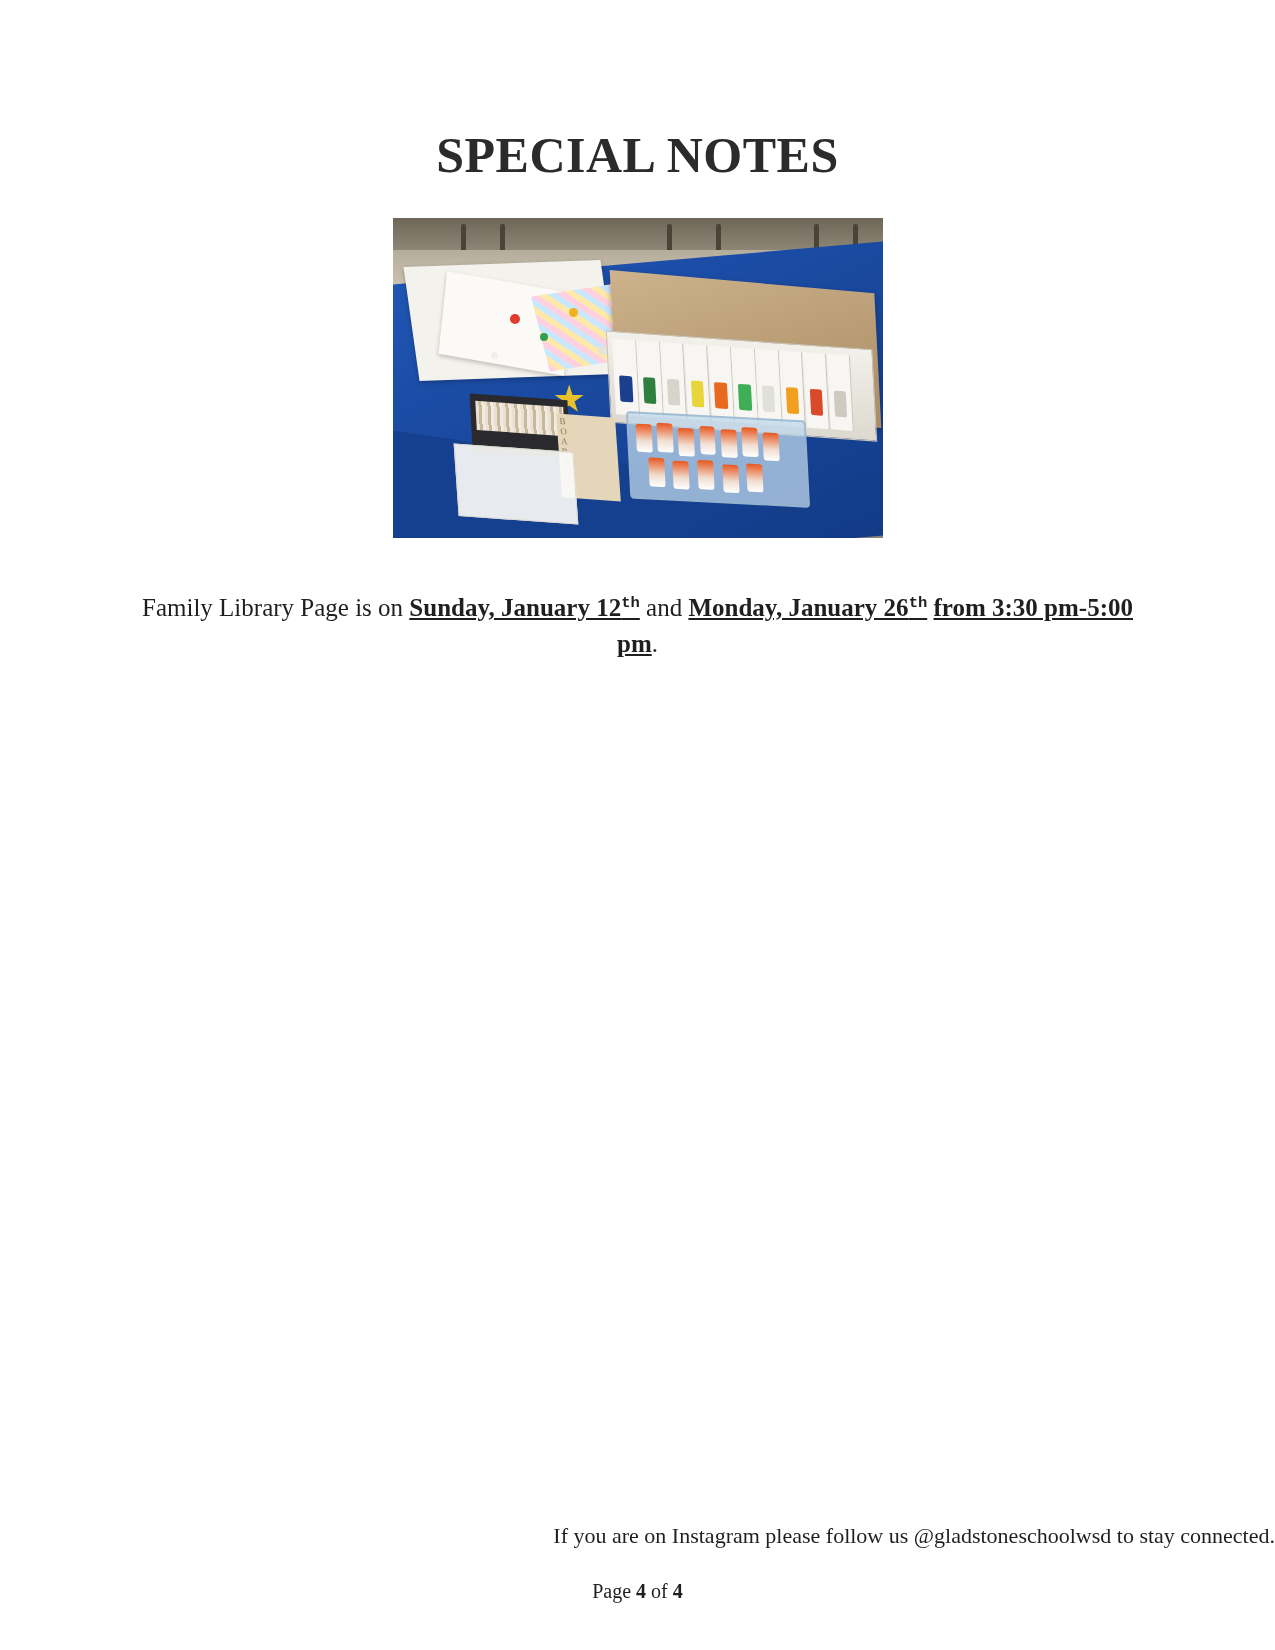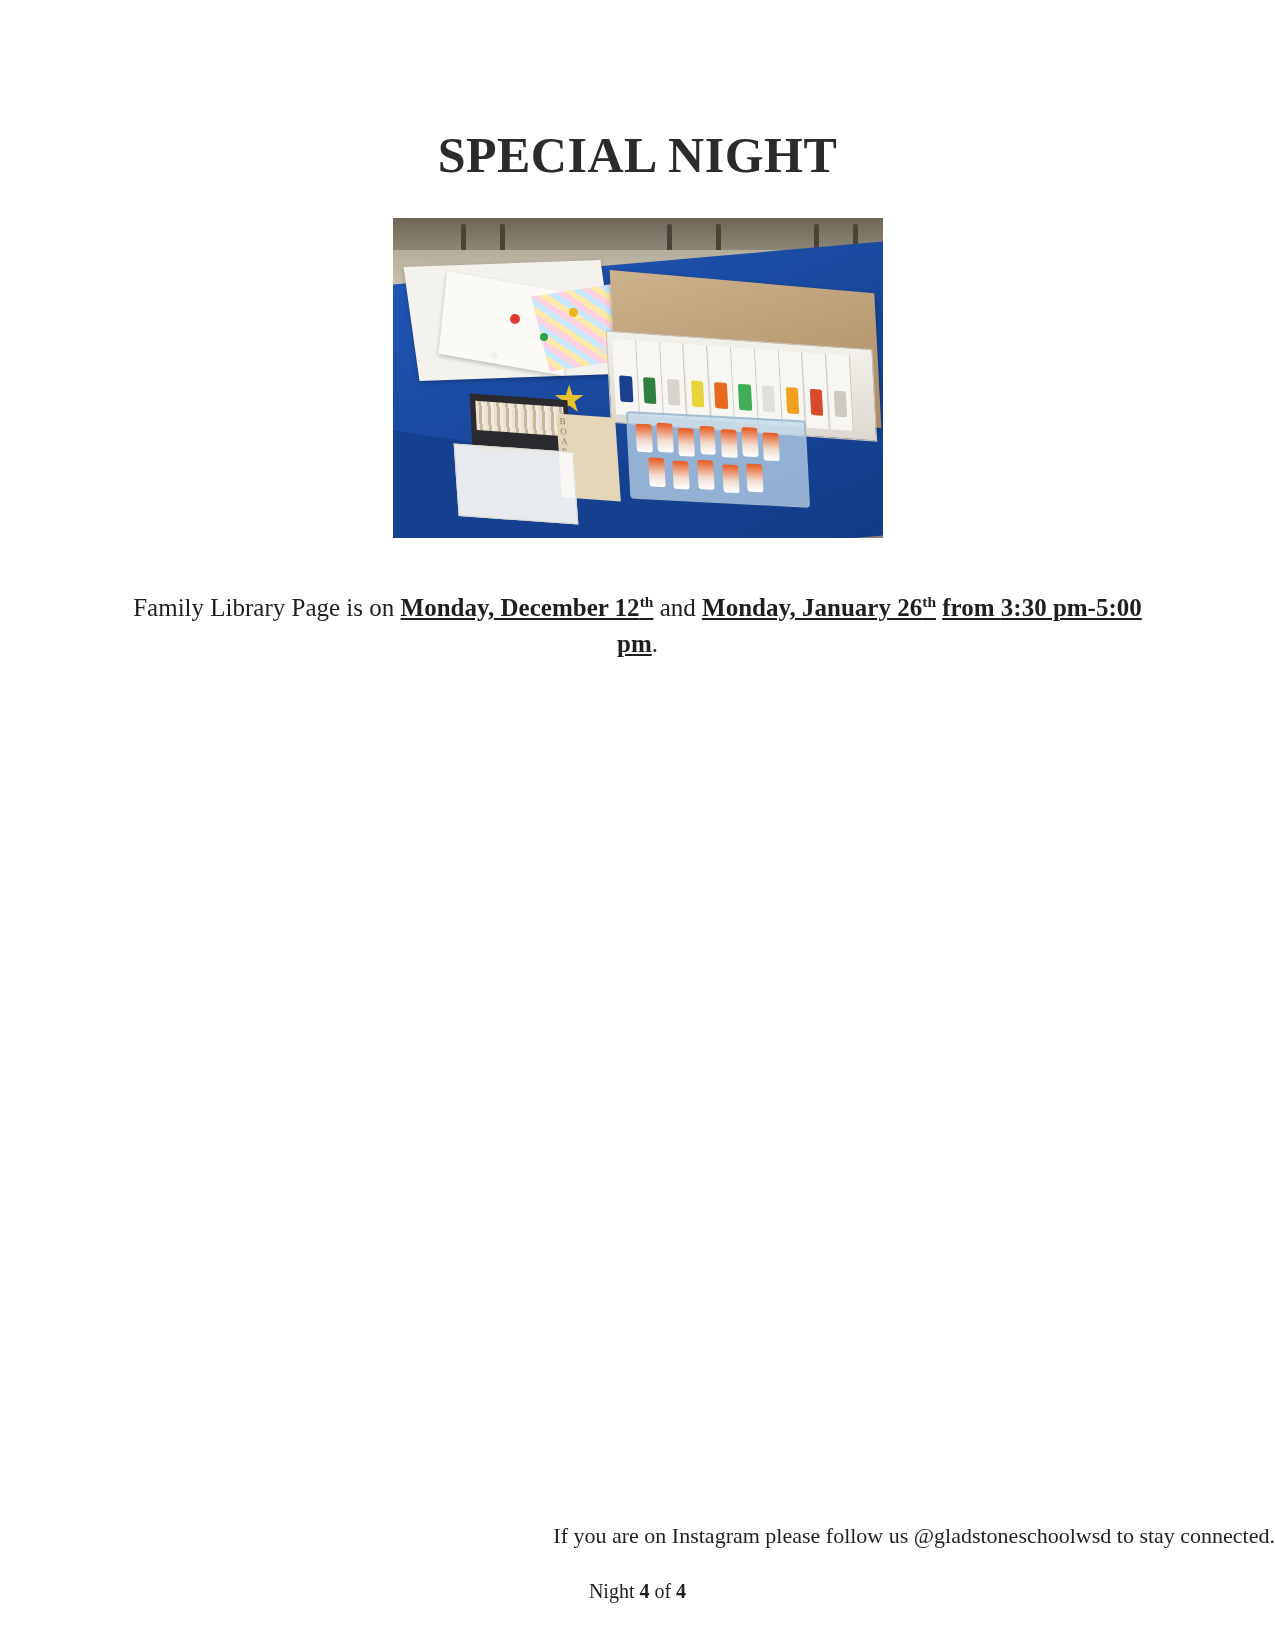--- a/index.html
+++ b/index.html
@@ -207,21 +207,21 @@
     text-align: center;
     font-size: 25px;
     line-height: 1.45;
     margin-top: 52px;
     color: #1f1f1f;
   }
   .body-text.p2 { margin-top: 42px; }
   .body-text.p3 { margin-top: 38px; }
   .bu { font-weight: bold; text-decoration: underline; }
   .u { text-decoration: underline; font-weight: bold; }
-  sup { font-size: 0.62em; vertical-align: super; }
+  sup { font-size: 0.62em; vertical-align: super; font-family: Liberation Mono, monospace; }
   .footer-note {
     position: absolute;
     left: 0; right: 0;
     top: 1395px;
     text-align: right;
     font-size: 22px;
     color: #1f1f1f;
   }
   .page-number {
     position: absolute;
@@ -231,21 +231,21 @@
     font-size: 20px;
     color: #1f1f1f;
   }
   .page-number b { font-weight: bold; }
 </style>
 </head>
 <body>
 
 <div class="page">
 
-  <h1 class="title">SPECIAL NIGHT</h1>
+  <h1 class="title">SPECIAL NOTES</h1>
 
 
   <div class="photo-wrap">
     <div class="photo">
       <div class="chairs"></div>
       <div class="chairleg" style="left:14%;"></div>
       <div class="chairleg" style="left:22%;"></div>
       <div class="chairleg" style="left:56%;"></div>
       <div class="chairleg" style="left:66%;"></div>
       <div class="chairleg" style="left:86%;"></div>
@@ -314,25 +314,25 @@
       </div>
 
       <div class="basket"></div>
       <div class="sticks"></div>
       <div class="card">B<br>O<br>A<br>R<br>D</div>
       <div class="baggie"></div>
     </div>
   </div>
 
   <p class="body-text p1">
-    <span>Family Library Page is on </span><span class="bu"><span>Monday, December 12</span><sup>th</sup></span><span> and </span><span class="bu"><span>Monday, January 26</span><sup>th</sup></span>
+    <span>Family Library Page is on </span><span class="bu"><span>Sunday, January 12</span><sup>th</sup></span><span> and </span><span class="bu"><span>Monday, January 26</span><sup>th</sup></span>
     <span class="u">from </span><span class="bu">3:30 pm-5:00 pm</span><span>.</span>
   </p>
 
 
 
   <div class="footer-note">If you are on Instagram please follow us @gladstoneschoolwsd to stay connected.</div>
 
   <div class="page-number">
-    <span>Night </span><b>4</b><span> of </span><b>4</b>
+    <span>Page </span><b>4</b><span> of </span><b>4</b>
   </div>
 
 </div>
 
 </body></html>

